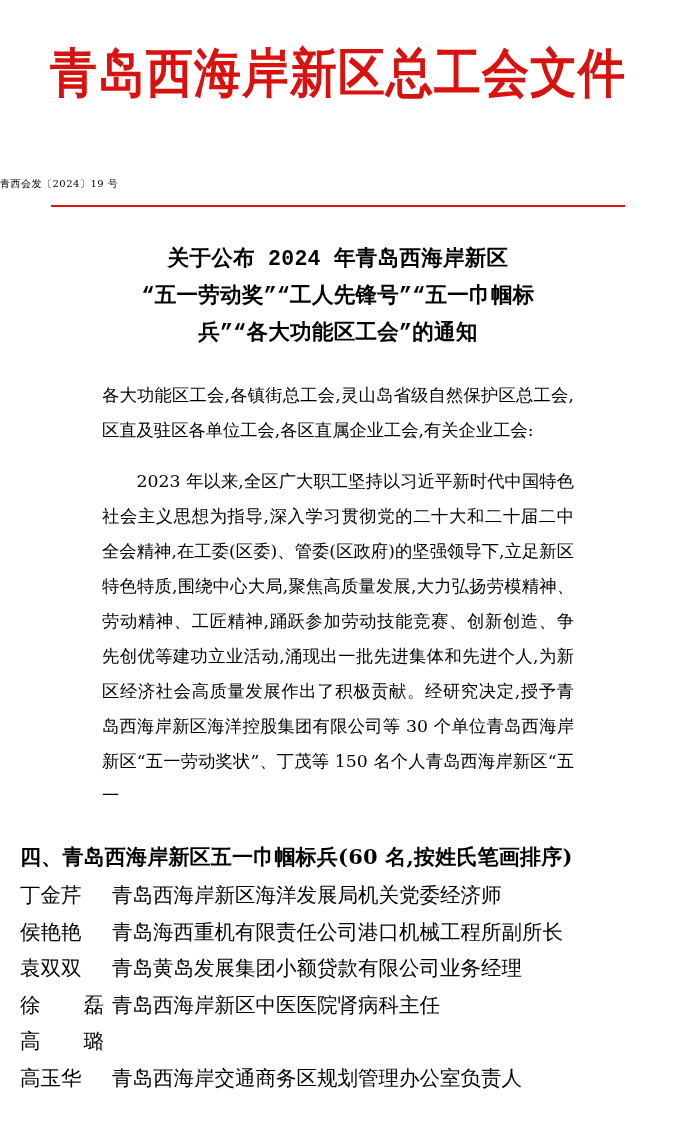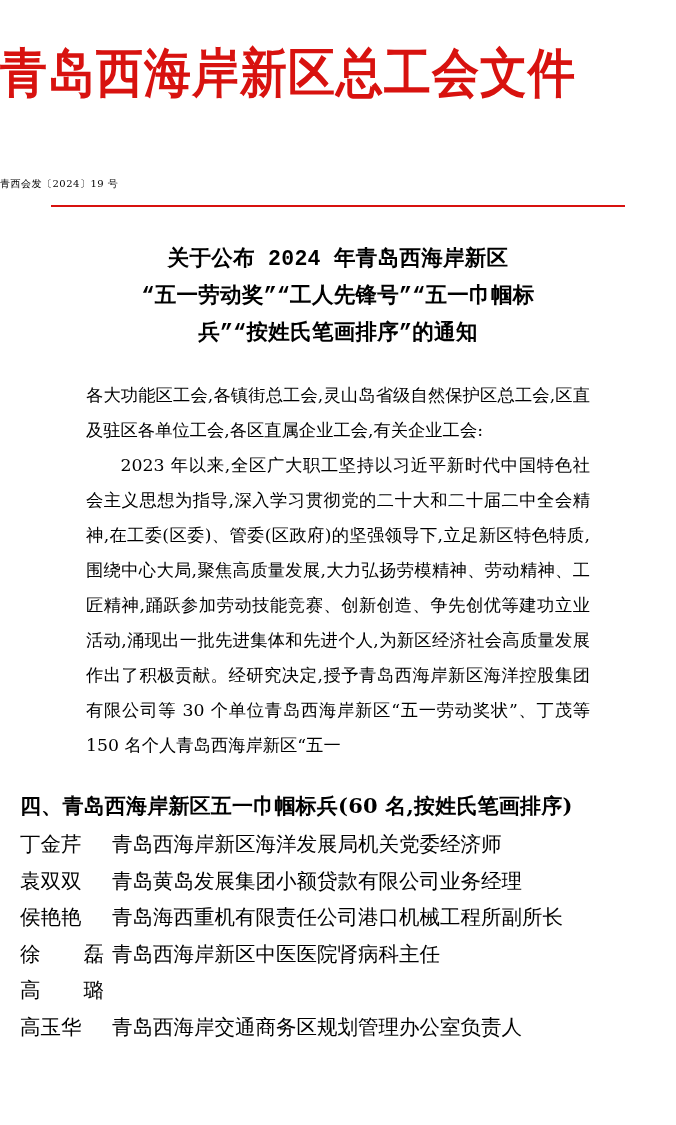--- a/index.html
+++ b/index.html
@@ -17,21 +17,21 @@
   }
   .page {
     width: 676px;
     height: 1125px;
     position: relative;
     box-sizing: border-box;
   }
 
   
   .masthead {
-    text-align: left;
+    text-align: center;
     padding-top: 44px;
   }
   .masthead-title {
     color: #d8120f;
     font-family: "DejaVu Serif", "Liberation Serif", serif;
     font-weight: bold;
     font-size: 47px;
     letter-spacing: 1px;
     line-height: 1.25;
     white-space: nowrap;
@@ -69,21 +69,21 @@
   
   .body-block {
     margin: 26px auto 0 auto;
     width: 504px;
     font-size: 17.3px;
     line-height: 2.02;
     text-align: justify;
     text-justify: inter-ideograph;
   }
   .body-block p {
-    margin: 0;
+    margin: 16px;
   }
   .body-block p.indent {
     text-indent: 2em;
   }
 
   
   .section-head {
     margin: 30px auto 0 auto;
     width: 636px;
     font-weight: bold;
@@ -122,48 +122,48 @@
   <div class="masthead">
     <div class="masthead-title">青岛西海岸新区总工会文件</div>
   </div>
 
   <div class="docnum">青西会发〔2024〕19 号</div>
   <div class="red-rule"></div>
 
   <div class="doc-title">
     <div>关于公布 2024 年青岛西海岸新区</div>
     <div>“五一劳动奖”“工人先锋号”“五一巾帼标</div>
-    <div>兵”“按姓氏笔画排序”的通知</div>
+    <div>兵”“各大功能区工会”的通知</div>
   </div>
 
   <div class="body-block">
     <p>各大功能区工会,各镇街总工会,灵山岛省级自然保护区总工会,区直及驻区各单位工会,各区直属企业工会,有关企业工会:</p>
     <p class="indent">2023 年以来,全区广大职工坚持以习近平新时代中国特色社会主义思想为指导,深入学习贯彻党的二十大和二十届二中全会精神,在工委(区委)、管委(区政府)的坚强领导下,立足新区特色特质,围绕中心大局,聚焦高质量发展,大力弘扬劳模精神、劳动精神、工匠精神,踊跃参加劳动技能竞赛、创新创造、争先创优等建功立业活动,涌现出一批先进集体和先进个人,为新区经济社会高质量发展作出了积极贡献。经研究决定,授予青岛西海岸新区海洋控股集团有限公司等 30 个单位青岛西海岸新区“五一劳动奖状”、丁茂等 150 名个人青岛西海岸新区“五一</p>
   </div>
 
   <div class="section-head">四、青岛西海岸新区五一巾帼标兵(60 名,按姓氏笔画排序)</div>
 
   <div class="name-list">
 
     <div class="name-row">
       <div class="name-cell">丁金芹</div>
       <div class="title-cell">青岛西海岸新区海洋发展局机关党委经济师</div>
     </div>
 
     <div class="name-row">
     </div>
 
     <div class="name-row">
-      <div class="name-cell">袁双双</div>
-      <div class="title-cell">青岛黄岛发展集团小额贷款有限公司业务经理</div>
+      <div class="name-cell">侯艳艳</div>
+      <div class="title-cell">青岛海西重机有限责任公司港口机械工程所副所长</div>
     </div>
 
     <div class="name-row">
-      <div class="name-cell">侯艳艳</div>
-      <div class="title-cell">青岛海西重机有限责任公司港口机械工程所副所长</div>
+      <div class="name-cell">袁双双</div>
+      <div class="title-cell">青岛黄岛发展集团小额贷款有限公司业务经理</div>
     </div>
 
     <div class="name-row">
       <div class="name-cell two">
           <span>徐</span>
           <span>磊</span>
         </div>
       <div class="title-cell">青岛西海岸新区中医医院肾病科主任</div>
     </div>
 

